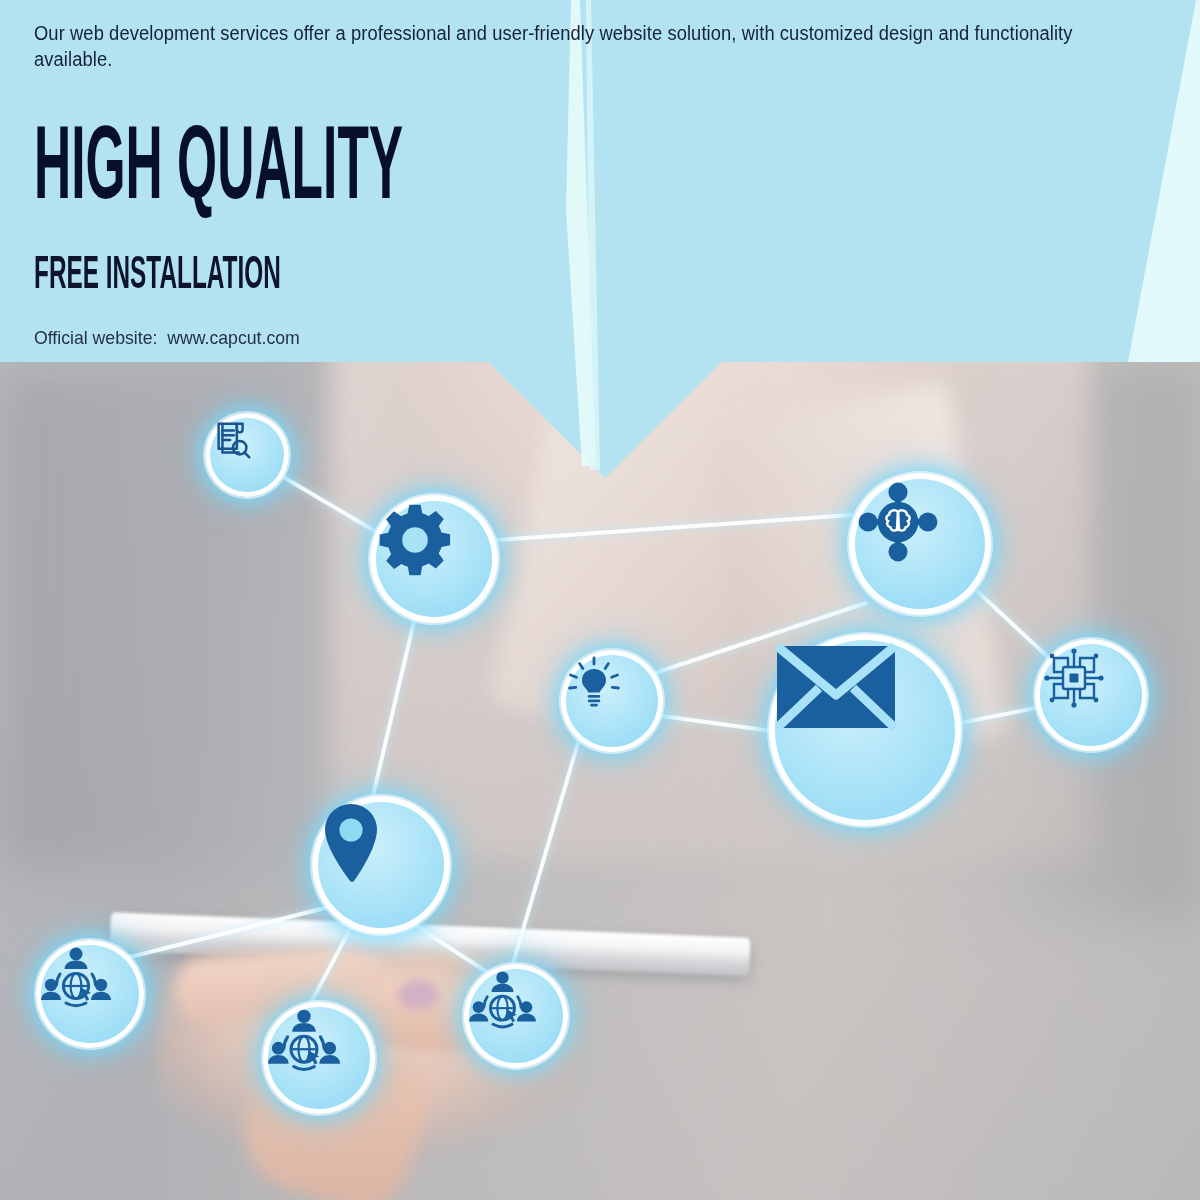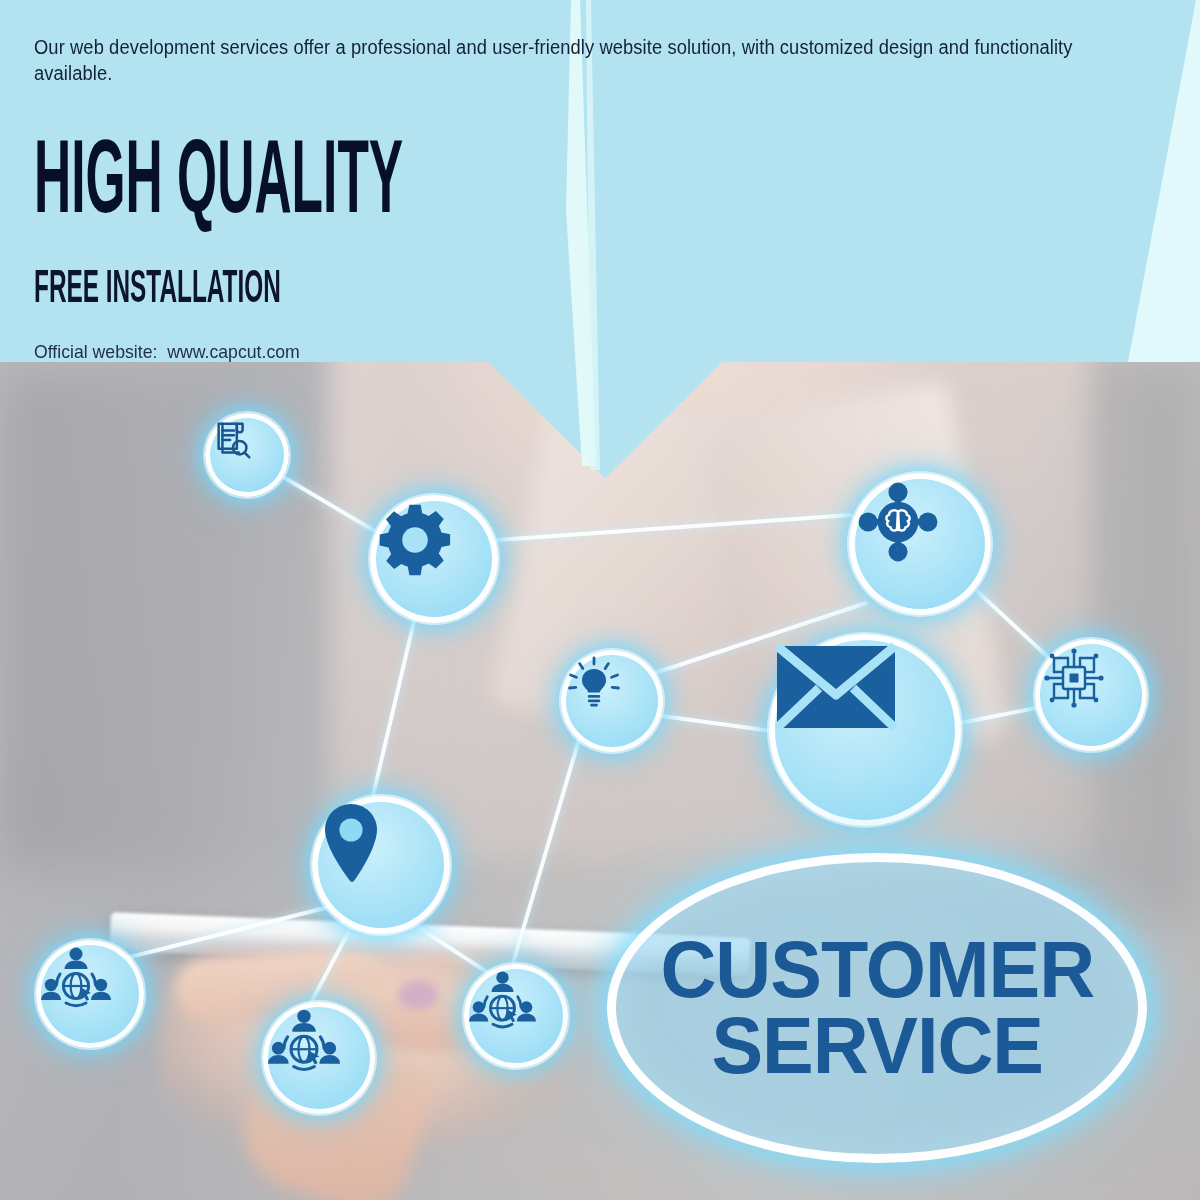--- a/index.html
+++ b/index.html
@@ -157,21 +157,21 @@
   }
   .sliver-right {
     position: absolute;
     left: 0; top: 0; width: 1200px; height: 362px;
     background: #e6fbfb;
     -webkit-clip-path: polygon(1196px 0, 1200px 0, 1200px 362px, 1128px 362px);
     clip-path: polygon(1196px 0, 1200px 0, 1200px 362px, 1128px 362px);
     opacity: 0.9;
   }
 
-  .banner-text { position: absolute; left: 34px; top: 34px; width: 1110px; }
+  .banner-text { position: absolute; left: 34px; top: 20px; width: 1110px; }
 
   .tagline {
     font-family: "Liberation Sans", sans-serif;
     font-size: 19.5px;
     line-height: 26px;
     color: #14213a;
     letter-spacing: 0.1px;
     transform: scaleX(0.94);
     transform-origin: left top;
     max-width: 1180px;
@@ -482,24 +482,20 @@
           <g fill="none" stroke="#1a5f9e" stroke-width="2.2">
             <line x1="22.4" y1="41" x2="47.6" y2="41"></line>
             <ellipse cx="35" cy="41" rx="5.4" ry="12.6"></ellipse>
           </g>
           <path d="M39 42 l11 6 -4.4 1.4 2.6 5 -2.8 1.4 -2.6-5 -3.2 3.4z"></path>
         </svg>
       </span>
     </div>
   </div>
 
-  <div class="cs-badge">
-    <div class="cs-line" style="--cs-color: #1b5a96;">CUSTOMER</div>
-    <div class="cs-line l2" style="--cs-color: #1b5a96;">SERVICE</div>
-  </div>
 
   <div class="banner" style="--banner-bg: #b3e3f0;"></div>
   <div class="banner-sliver">
     <div class="sliver-center"></div>
     <div class="sliver-center2"></div>
     <div class="sliver-right"></div>
   </div>
 
   <div class="banner-text">
     <div class="tagline">Our web development services offer a professional and user-friendly website solution, with customized design and functionality available.</div>

